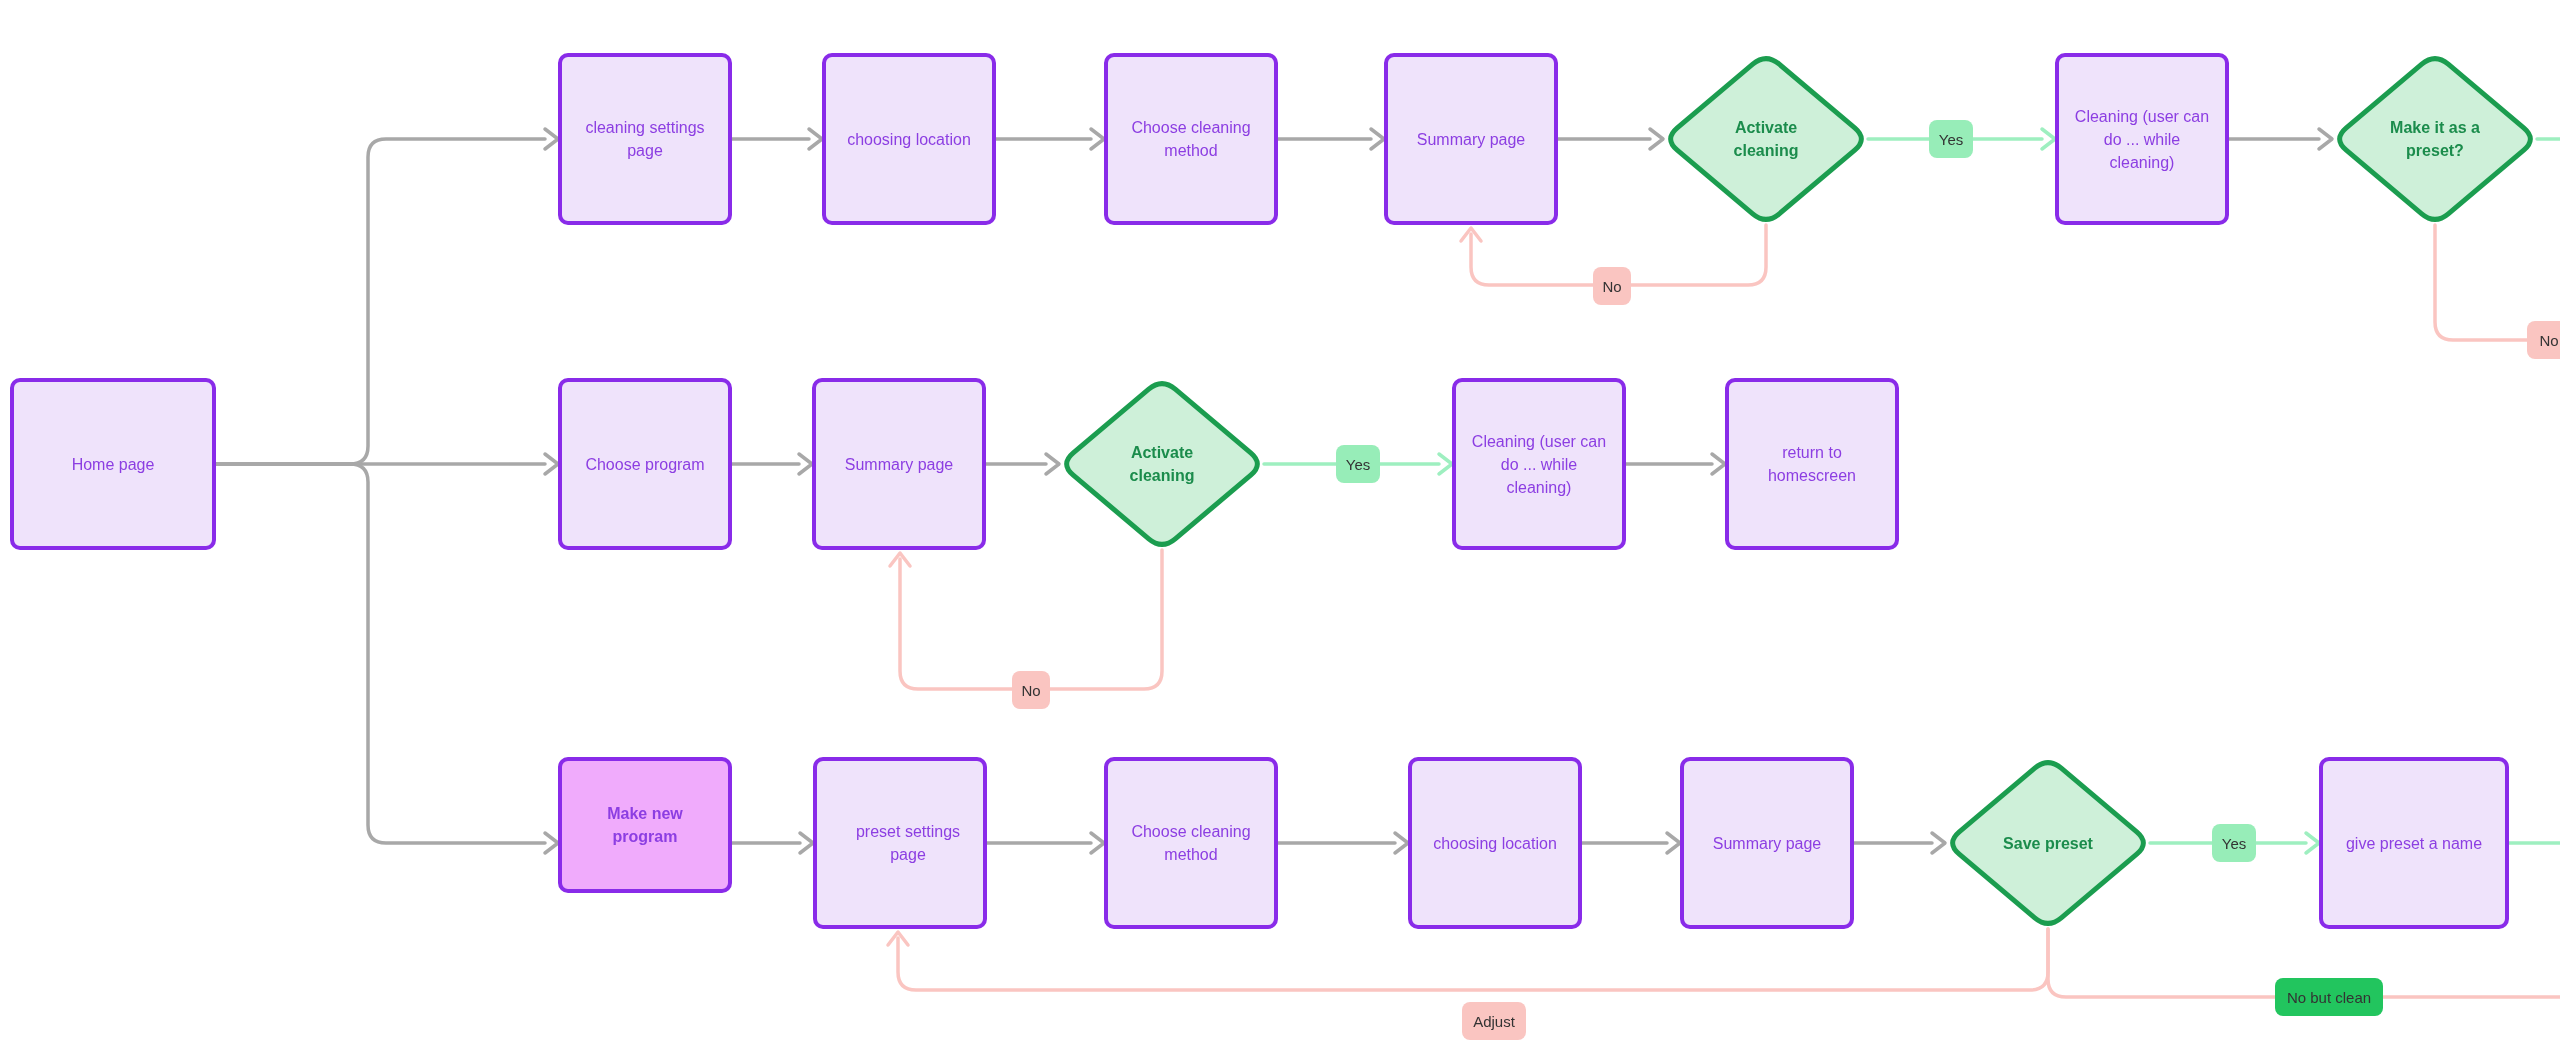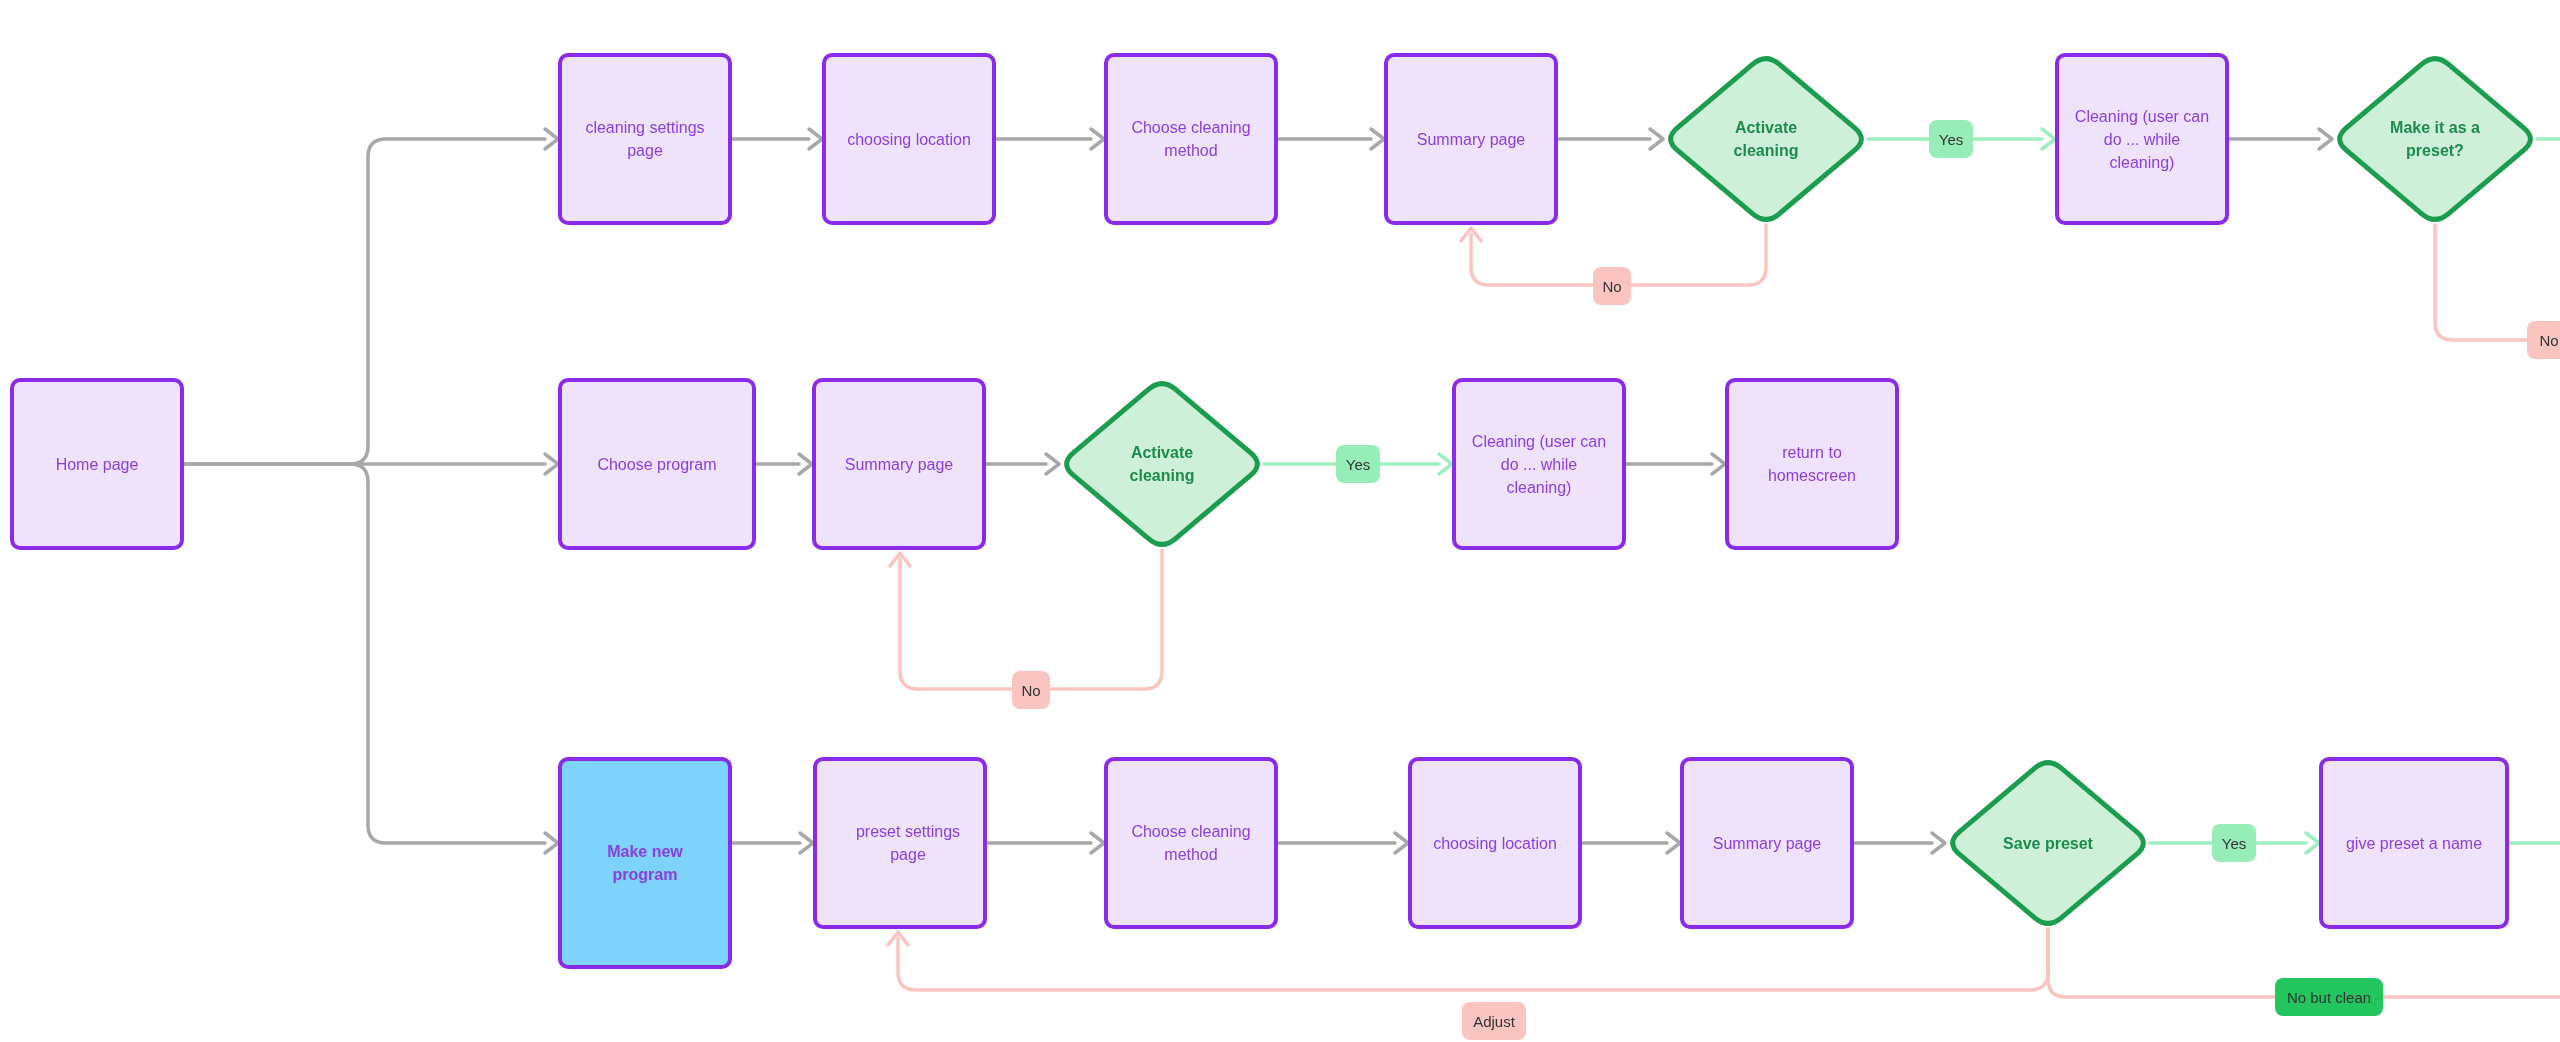--- a/index.html
+++ b/index.html
@@ -113,44 +113,44 @@
       <path d="M890,566 L900,553 L910,566" fill="none" stroke="#FAC5C1" stroke-width="3.5" stroke-linecap="round" stroke-linejoin="round"></path>
       <path d="M2435,225 V322 Q2435,340 2453,340 H2560" fill="none" stroke="#FAC5C1" stroke-width="3.5" stroke-linecap="round" stroke-linejoin="round"></path>
       <path d="M2048,929 V972 Q2048,990 2030,990 H916 Q898,990 898,972 V938" fill="none" stroke="#FAC5C1" stroke-width="3.5" stroke-linecap="round" stroke-linejoin="round"></path>
       <path d="M888,945 L898,932 L908,945" fill="none" stroke="#FAC5C1" stroke-width="3.5" stroke-linecap="round" stroke-linejoin="round"></path>
       <path d="M2048,929 V979 Q2048,997 2066,997 H2560" fill="none" stroke="#FAC5C1" stroke-width="3.5" stroke-linecap="round" stroke-linejoin="round"></path>
       <path d="M1779.26,64.18 L1854.74,127.82 Q1868,139 1854.74,150.18 L1779.26,213.82 Q1766,225 1752.74,213.82 L1677.26,150.18 Q1664,139 1677.26,127.82 L1752.74,64.18 Q1766,53 1779.26,64.18 Z" fill="#CEF0D9" stroke="#1B9D4F" stroke-width="5" stroke-linejoin="round"></path>
       <path d="M2448.26,64.18 L2523.74,127.82 Q2537,139 2523.74,150.18 L2448.26,213.82 Q2435,225 2421.74,213.82 L2346.26,150.18 Q2333,139 2346.26,127.82 L2421.74,64.18 Q2435,53 2448.26,64.18 Z" fill="#CEF0D9" stroke="#1B9D4F" stroke-width="5" stroke-linejoin="round"></path>
       <path d="M1175.26,389.18 L1250.74,452.82 Q1264,464 1250.74,475.18 L1175.26,538.82 Q1162,550 1148.74,538.82 L1073.26,475.18 Q1060,464 1073.26,452.82 L1148.74,389.18 Q1162,378 1175.26,389.18 Z" fill="#CEF0D9" stroke="#1B9D4F" stroke-width="5" stroke-linejoin="round"></path>
       <path d="M2061.26,768.18 L2136.74,831.82 Q2150,843 2136.74,854.18 L2061.26,917.82 Q2048,929 2034.74,917.82 L1959.26,854.18 Q1946,843 1959.26,831.82 L2034.74,768.18 Q2048,757 2061.26,768.18 Z" fill="#CEF0D9" stroke="#1B9D4F" stroke-width="5" stroke-linejoin="round"></path>
     </svg>
-<div class="node-rect" style="left: 10px; top: 378px; width: 174px; height: 172px; background: rgb(239, 227, 251); border-color: rgb(137, 43, 233); color: rgb(140, 62, 226);">Home page</div>
+<div class="node-rect" style="left: 10px; top: 378px; width: 206px; height: 172px; background: rgb(239, 227, 251); border-color: rgb(137, 43, 233); color: rgb(140, 62, 226);">Home page</div>
     <div class="node-rect" style="left: 558px; top: 53px; width: 174px; height: 172px; background: rgb(239, 227, 251); border-color: rgb(137, 43, 233); color: rgb(140, 62, 226);">cleaning settings
 page</div>
     <div class="node-rect" style="left: 822px; top: 53px; width: 174px; height: 172px; background: rgb(239, 227, 251); border-color: rgb(137, 43, 233); color: rgb(140, 62, 226);">choosing location</div>
     <div class="node-rect" style="left: 1104px; top: 53px; width: 174px; height: 172px; background: rgb(239, 227, 251); border-color: rgb(137, 43, 233); color: rgb(140, 62, 226);">Choose cleaning
 method</div>
     <div class="node-rect" style="left: 1384px; top: 53px; width: 174px; height: 172px; background: rgb(239, 227, 251); border-color: rgb(137, 43, 233); color: rgb(140, 62, 226);">Summary page</div>
     <div class="diamond-label" style="left: 1706px; top: 94px; width: 120px; height: 90px; color: rgb(27, 140, 76);">Activate
 cleaning</div>
     <div class="node-rect" style="left: 2055px; top: 53px; width: 174px; height: 172px; background: rgb(239, 227, 251); border-color: rgb(137, 43, 233); color: rgb(140, 62, 226);">Cleaning (user can
 do ... while
 cleaning)</div>
     <div class="diamond-label" style="left: 2375px; top: 94px; width: 120px; height: 90px; color: rgb(27, 140, 76);">Make it as a
 preset?</div>
-    <div class="node-rect" style="left: 558px; top: 378px; width: 198px; height: 172px; background: rgb(239, 227, 251); border-color: rgb(137, 43, 233); color: rgb(140, 62, 226);">Choose program</div>
+    <div class="node-rect" style="left: 558px; top: 378px; width: 174px; height: 172px; background: rgb(239, 227, 251); border-color: rgb(137, 43, 233); color: rgb(140, 62, 226);">Choose program</div>
     <div class="node-rect" style="left: 812px; top: 378px; width: 174px; height: 172px; background: rgb(239, 227, 251); border-color: rgb(137, 43, 233); color: rgb(140, 62, 226);">Summary page</div>
     <div class="diamond-label" style="left: 1102px; top: 419px; width: 120px; height: 90px; color: rgb(27, 140, 76);">Activate
 cleaning</div>
     <div class="node-rect" style="left: 1452px; top: 378px; width: 174px; height: 172px; background: rgb(239, 227, 251); border-color: rgb(137, 43, 233); color: rgb(140, 62, 226);">Cleaning (user can
 do ... while
 cleaning)</div>
     <div class="node-rect" style="left: 1725px; top: 378px; width: 174px; height: 172px; background: rgb(239, 227, 251); border-color: rgb(137, 43, 233); color: rgb(140, 62, 226);">return to
 homescreen</div>
-    <div class="node-rect bold" style="left: 558px; top: 757px; width: 174px; height: 212px; background: #7dd3fc; border-color: rgb(137, 43, 233); color: rgb(140, 62, 226);">Make new
+    <div class="node-rect bold" style="left: 558px; top: 757px; width: 174px; height: 136px; background: #f0abfc; border-color: rgb(137, 43, 233); color: rgb(140, 62, 226);">Make new
 program</div>
     <div class="node-rect" style="left: 813px; top: 757px; width: 174px; height: 172px; background: rgb(239, 227, 251); border-color: rgb(137, 43, 233); color: rgb(140, 62, 226); padding-left: 26px;">preset settings
 page</div>
     <div class="node-rect" style="left: 1104px; top: 757px; width: 174px; height: 172px; background: rgb(239, 227, 251); border-color: rgb(137, 43, 233); color: rgb(140, 62, 226);">Choose cleaning
 method</div>
     <div class="node-rect" style="left: 1408px; top: 757px; width: 174px; height: 172px; background: rgb(239, 227, 251); border-color: rgb(137, 43, 233); color: rgb(140, 62, 226);">choosing location</div>
     <div class="node-rect" style="left: 1680px; top: 757px; width: 174px; height: 172px; background: rgb(239, 227, 251); border-color: rgb(137, 43, 233); color: rgb(140, 62, 226);">Summary page</div>
     <div class="diamond-label" style="left: 1988px; top: 798px; width: 120px; height: 90px; color: rgb(27, 140, 76);">Save preset</div>
     <div class="node-rect" style="left: 2319px; top: 757px; width: 190px; height: 172px; background: rgb(239, 227, 251); border-color: rgb(137, 43, 233); color: rgb(140, 62, 226);">give preset a name</div>
     <div class="chip" style="left: 1929px; top: 120px; width: 44px; height: 38px; background: rgb(151, 237, 184); color: rgb(51, 51, 51);">Yes</div>

